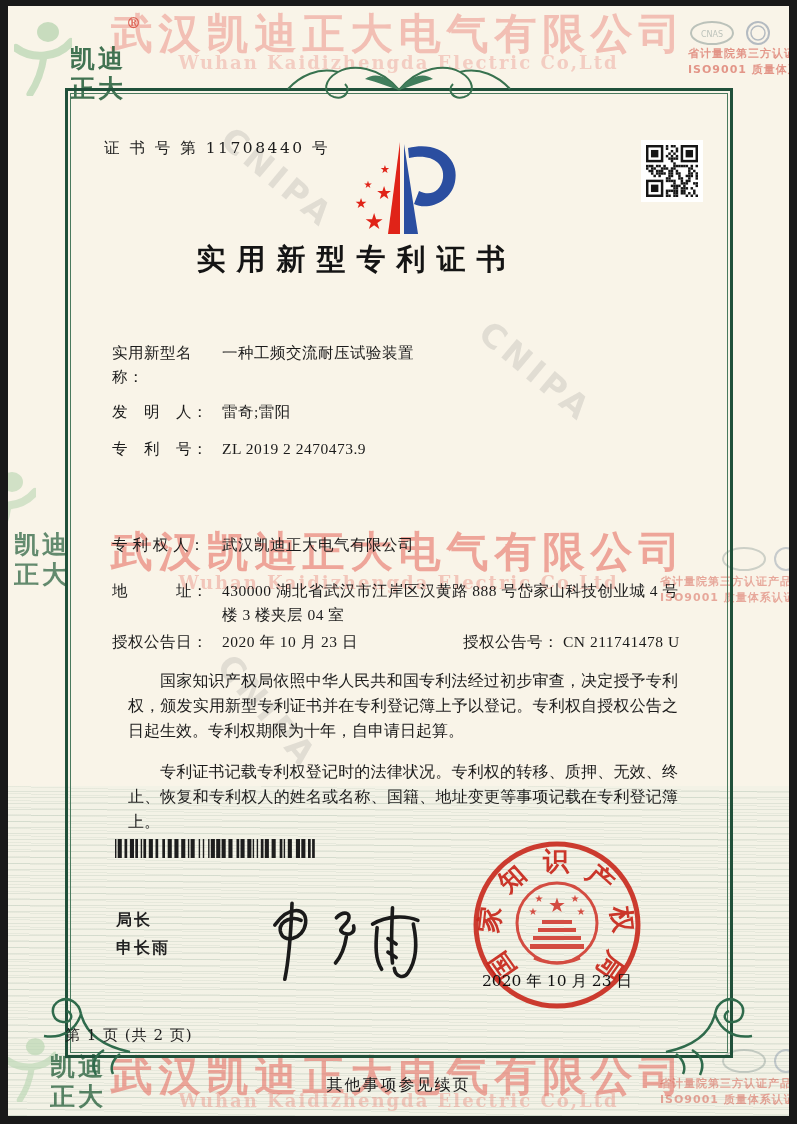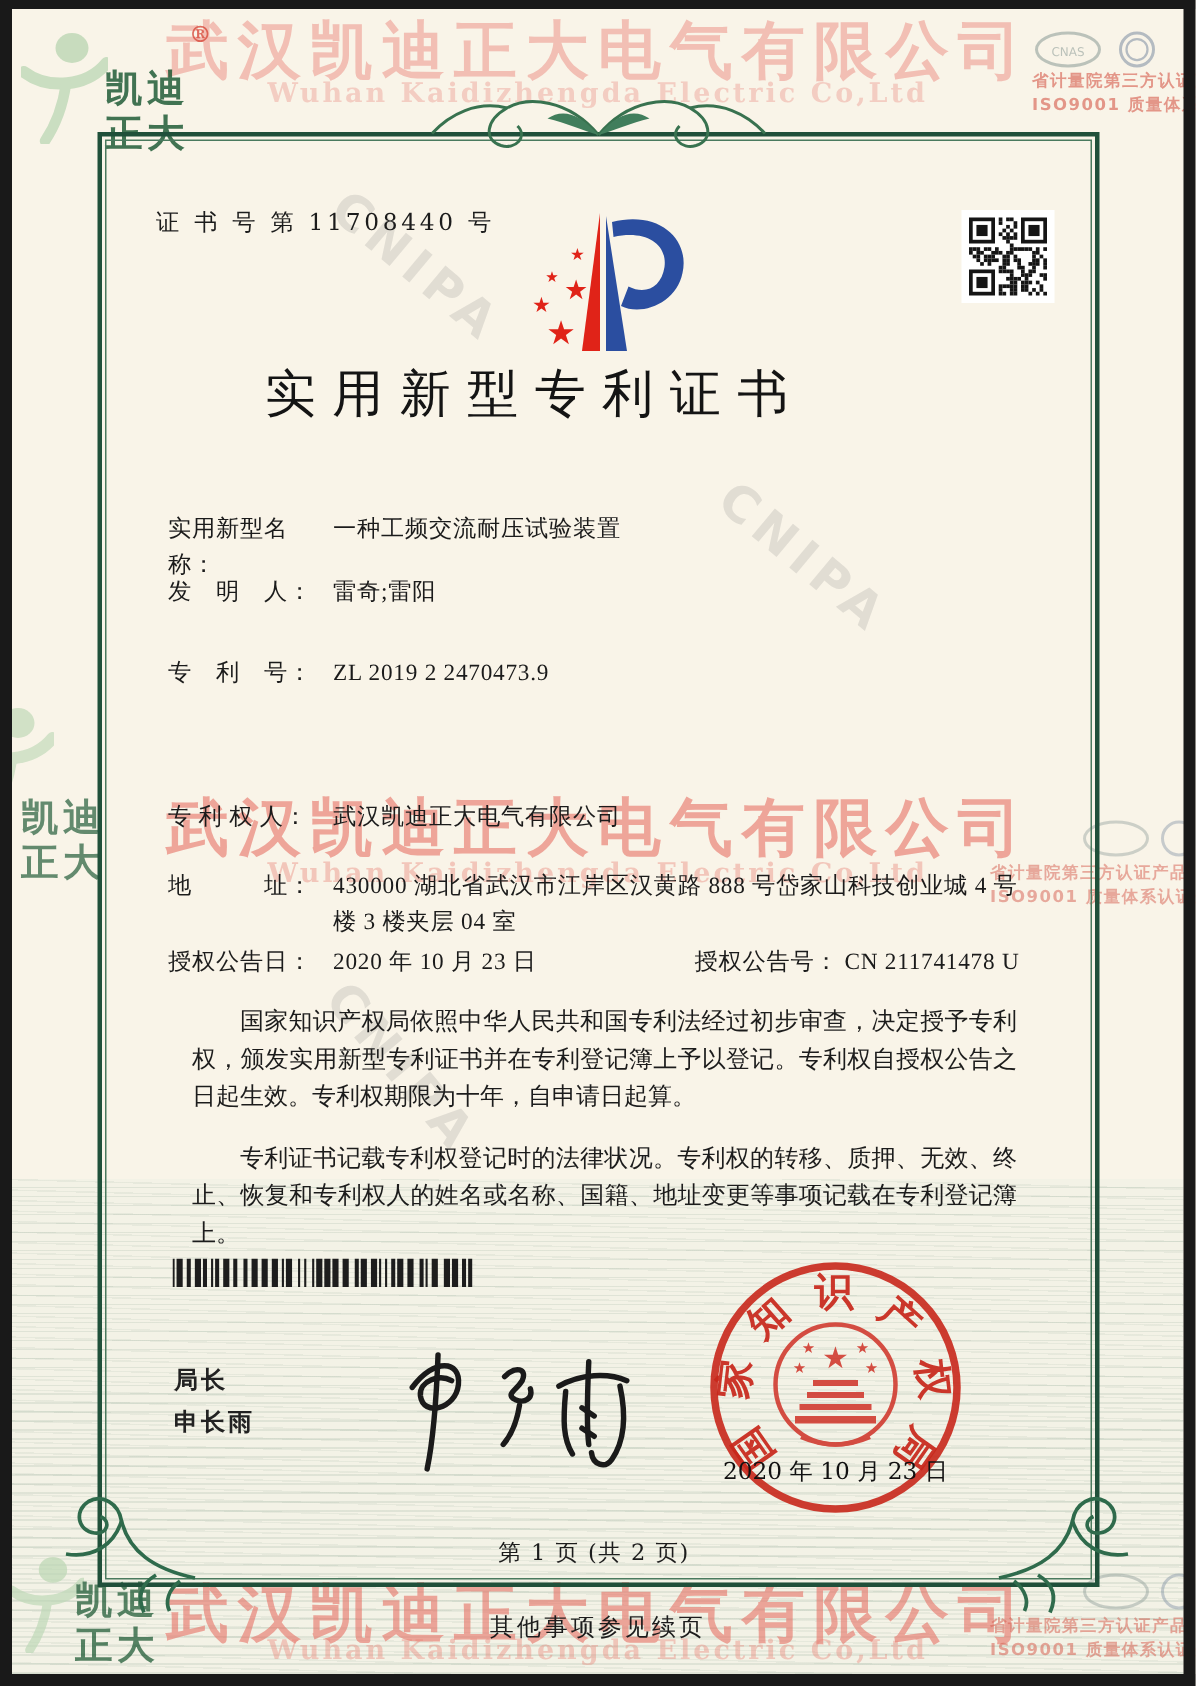--- a/index.html
+++ b/index.html
@@ -35,35 +35,35 @@
   
   .cnipa-wm{z-index:2;font-family:"DejaVu Sans","Liberation Sans",sans-serif;font-weight:700;
       font-size:33px;letter-spacing:5px;color:rgba(130,130,130,.20);transform:rotate(40deg);}
   
   .frame{left:65px;top:88px;width:662px;height:964px;border:3px solid #20503a;z-index:3;}
   .frame::after{content:'';position:absolute;inset:2px;border:1px solid #4a7a5e;}
   .orn{z-index:4;}
   
   .z5{z-index:5;}
   .certno{left:104px;top:138px;font-size:15.5px;letter-spacing:2.5px;}
-  .title{left:0;top:240px;width:713px;text-align:center;font-size:34px;font-weight:400;
+  .title{left:0;top:240px;width:713px;text-align:center;font-size:29px;font-weight:700;
          letter-spacing:11px;color:#141414;}
   .frow{left:112px;width:586px;font-size:15.5px;line-height:24px;letter-spacing:.5px;color:#1b1b1b;font-family:Liberation Serif, serif;}
   .flabel{display:inline-block;width:110px;vertical-align:top;}
   .fvalue{display:inline-block;width:472px;vertical-align:top;}
   .pair2{position:absolute;left:351px;top:0;white-space:nowrap;}
   .pair2 .flabel{width:auto;margin-right:4px;}
   .paras{left:112px;top:652px;width:582px;font-size:16px;line-height:25px;text-align:justify;}
   .paras p{margin:16px;text-indent:2em;}
   .officer{left:116px;font-family:"DejaVu Sans","Liberation Sans",sans-serif;
            font-weight:600;font-size:16px;letter-spacing:2px;color:#222;}
   .sealchars span{position:absolute;font-size:26px;font-weight:700;color:#c8271b;opacity:.92;
            font-family:"DejaVu Serif","Liberation Serif",serif;}
   .sealdate{left:472px;top:971px;width:170px;text-align:center;font-size:15.5px;color:#111;z-index:6;}
-  .pageinfo{left:65px;top:1026px;width:662px;text-align:center;font-size:15px;letter-spacing:1px;}
+  .pageinfo{left:65px;top:1026px;width:662px;font-size:15px;letter-spacing:1px;}
   .footnote{left:0;top:1075px;width:797px;text-align:center;font-size:16px;letter-spacing:2px;z-index:5;}
 </style>
 </head>
 <body>
 
 <div class="page">
 
   <div class="abs waves"></div>
 
   <div class="abs wm-cn big t1" style="top:6px;">武汉凯迪正大电气有限公司</div>
@@ -320,21 +320,21 @@
         <rect x="5" y="39.66666666666667" width="17.333333333333336" height="17.333333333333336" fill="#151515"></rect>
         <rect x="7.476190476190476" y="42.142857142857146" width="12.380952380952381" height="12.380952380952381" fill="#fff"></rect>
         <rect x="9.952380952380953" y="44.61904761904762" width="7.428571428571429" height="7.428571428571429" fill="#151515"></rect>
       </svg></div>
 
   <div class="abs z5 title">实用新型专利证书</div>
 
   <div class="abs z5 frow" style="top:341px;">
     <span class="flabel">实用新型名称：</span><span class="fvalue">一种工频交流耐压试验装置</span>
   </div>
-  <div class="abs z5 frow" style="top:383px;">
+  <div class="abs z5 frow" style="top:400px;">
     <span class="flabel">发　明　人：</span><span class="fvalue">雷奇;雷阳</span>
   </div>
   <div class="abs z5 frow" style="top:437px;">
     <span class="flabel">专　利　号：</span><span class="fvalue">ZL 2019 2 2470473.9</span>
   </div>
   <div class="abs z5 frow" style="top:533px;">
     <span class="flabel">专 利 权 人：</span><span class="fvalue">武汉凯迪正大电气有限公司</span>
   </div>
   <div class="abs z5 frow" style="top:579px;">
     <span class="flabel">地　　　址：</span><span class="fvalue">430000 湖北省武汉市江岸区汉黄路 888 号岱家山科技创业城 4 号楼 3 楼夹层 04 室</span>

